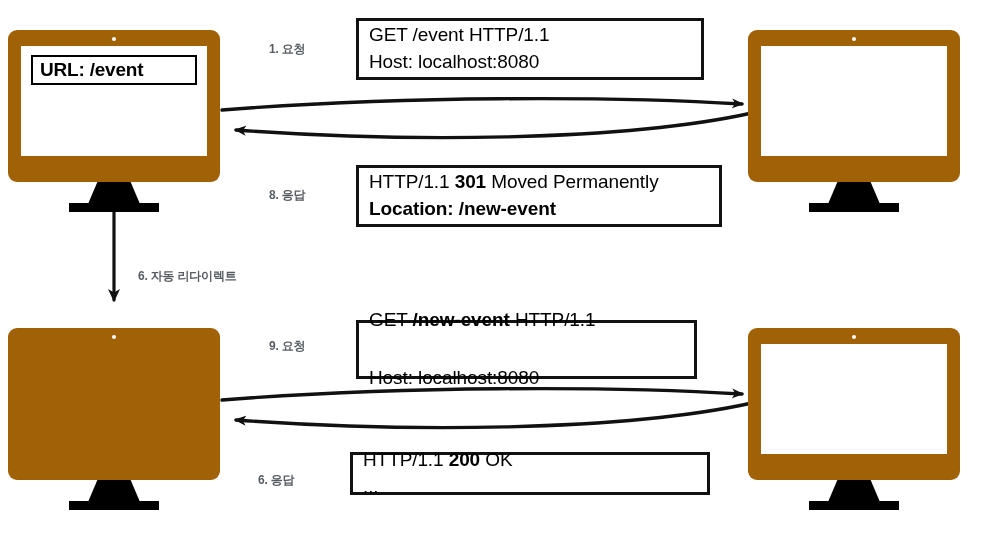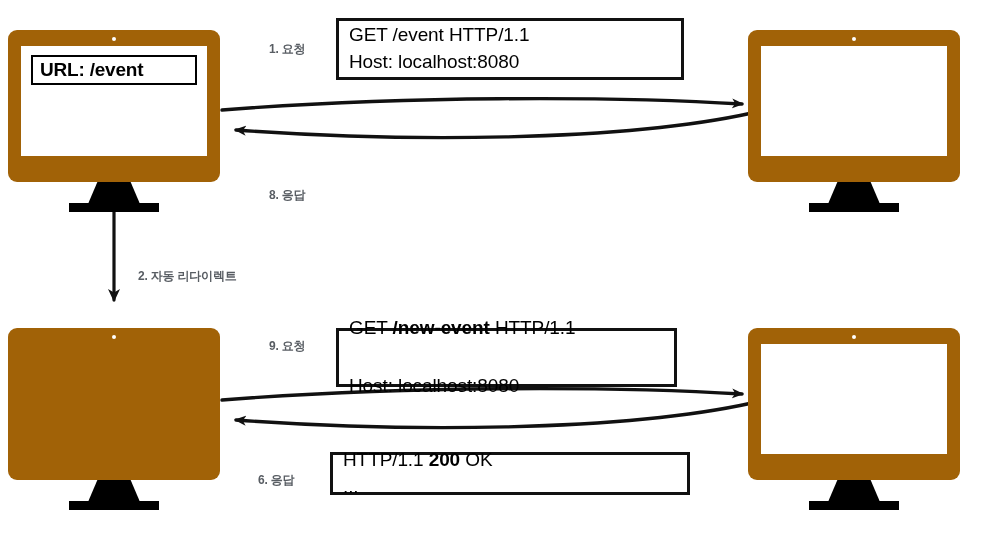--- a/index.html
+++ b/index.html
@@ -92,20 +92,21 @@
   
   .msg-box {
     position: absolute;
     border: 3px solid #111111;
     background: #ffffff;
     box-sizing: border-box;
     padding: 6px 9px 6px 10px;
     display: flex;
     flex-direction: column;
     justify-content: center;
+    margin-left: 20px;
   }
   .msg-line {
     font-size: 19px;
     color: #000000;
     line-height: 1.42;
     white-space: nowrap;
     letter-spacing: -0.1px;
   }
   .msg-line.bold-all {
     font-weight: bold;
@@ -205,33 +206,37 @@
       <div class="monitor-screen"></div>
     </div>
     <div class="monitor-neck"></div>
     <div class="monitor-base"></div>
   </div>
 
   <div class="step-label" style="left:269px; top:41px;">1. 요청</div>
 
   <div class="step-label" style="left:269px; top:187px;">8. 응답</div>
 
-  <div class="step-label" style="left:138px; top:268px;">2. 자동 리다이렉트</div>
+  <div class="step-label" style="left:138px; top:268px;">6. 자동 리다이렉트</div>
 
   <div class="step-label" style="left:269px; top:338px;">9. 요청</div>
 
   <div class="step-label" style="left:258px; top:472px;">6. 응답</div>
 
   <div class="msg-box" style="left:336px; top:18px; width:348px; height:62px;">
     <div class="msg-line"><span>GET /event HTTP/1.1</span><b></b><span></span></div>
     <div class="msg-line">Host: localhost:8080</div>
   </div>
 
-
-  <div class="msg-box" style="left:336px; top:328px; width:341px; height:59px;gap:31px;">
+  <div class="msg-box" style="left:336px; top:165px; width:366px; height:62px;">
+    <div class="msg-line"><span>HTTP/1.1 </span><b>301</b><span> Moved Permanently</span></div>
+    <div class="msg-line bold-all">Location: /new-event</div>
+  </div>
+
+  <div class="msg-box" style="left:336px; top:320px; width:341px; height:59px;gap:31px;">
     <div class="msg-line"><span>GET </span><b>/new-event</b><span> HTTP/1.1</span></div>
     <div class="msg-line">Host: localhost:8080</div>
   </div>
 
   <div class="msg-box" style="left:330px; top:452px; width:360px; height:43px;">
     <div class="msg-line"><span>HTTP/1.1 </span><b>200</b><span> OK</span></div>
     <div class="msg-line">...</div>
   </div>
 
 </div>

